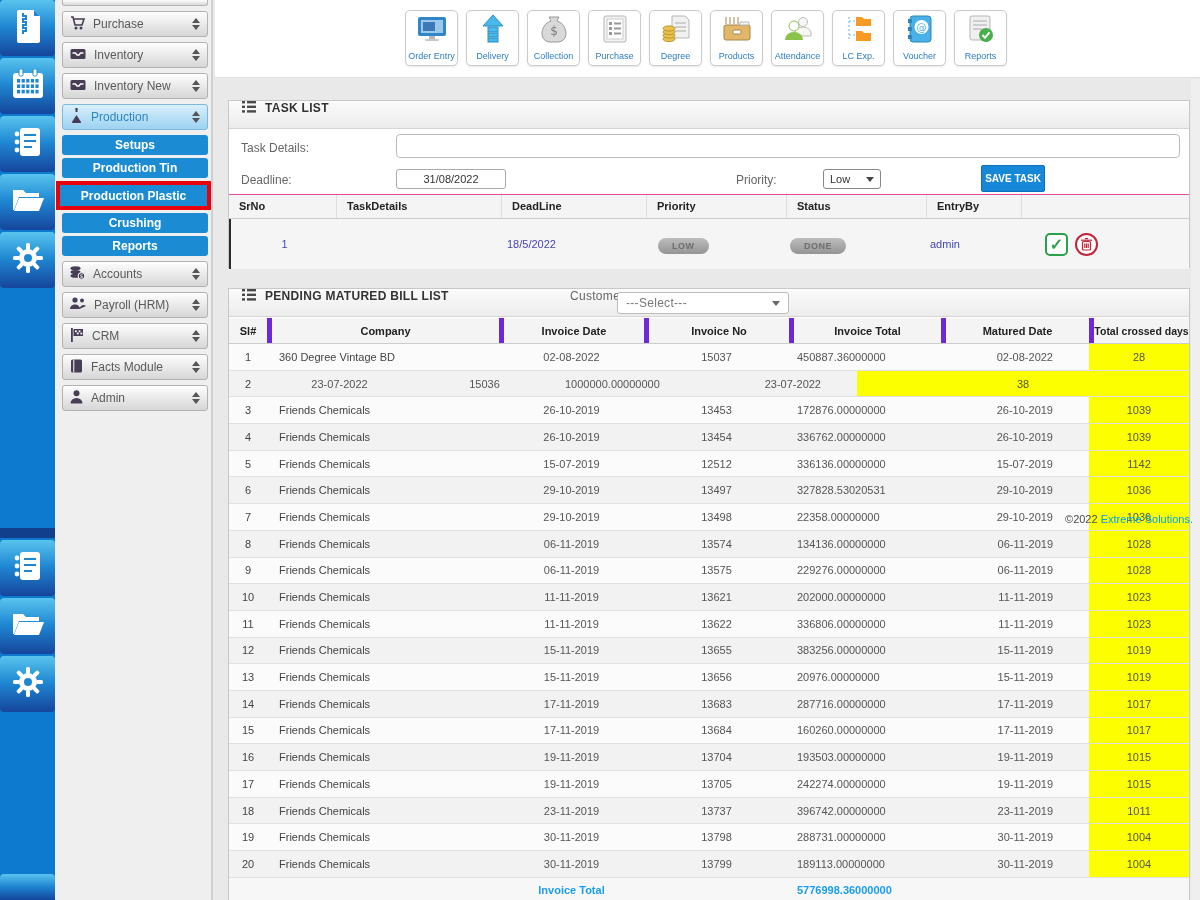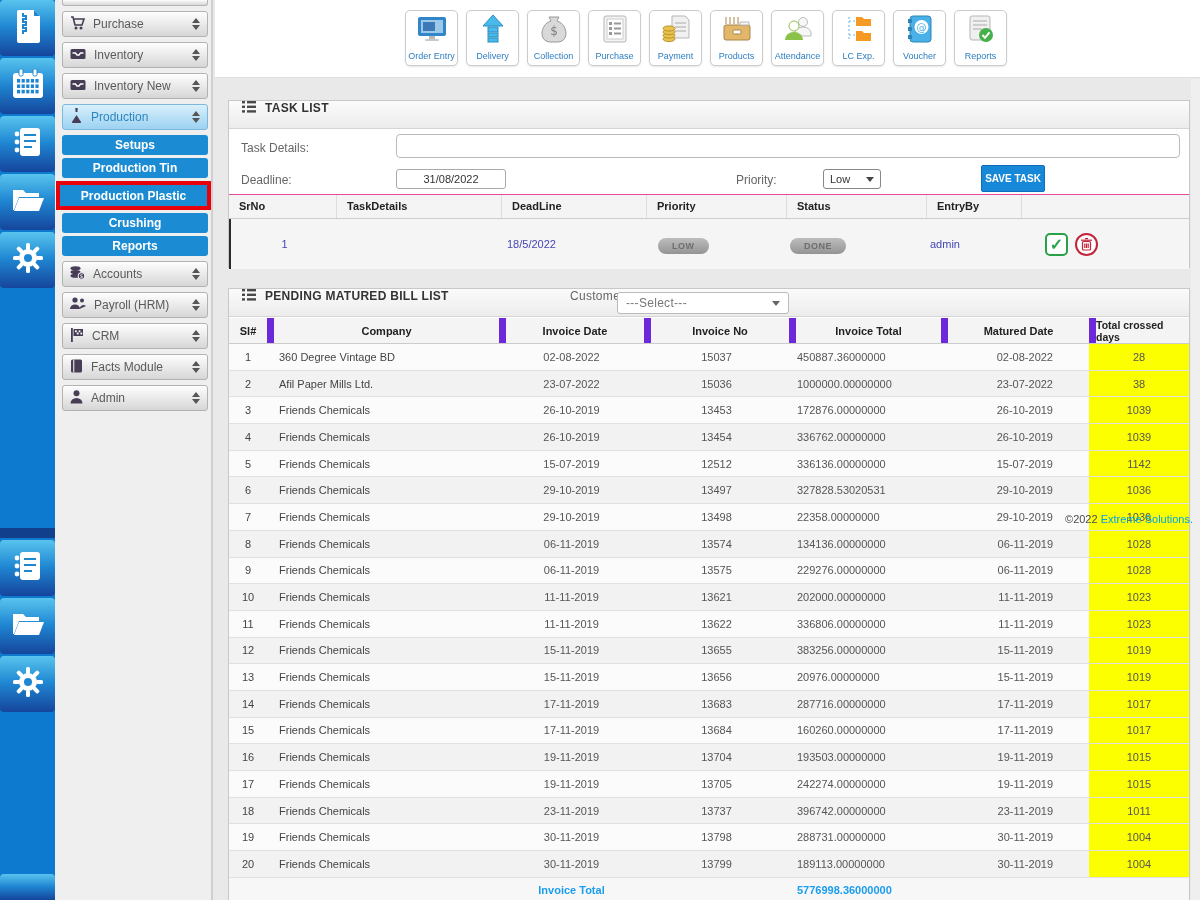--- a/index.html
+++ b/index.html
@@ -86,21 +86,21 @@
   #bill-panel { top:288px; height:612px; }
   #customer-label { position:absolute; left:341px; font-size:12px; color:#666; font-weight:normal; }
   #customer-select { position:absolute; left:388px; top:3px; width:172px; height:22px; background:#fff;
                      border:1px solid #bbb; border-radius:3px; display:flex; align-items:center;
                      padding:0 8px; font-size:12px; color:#777; font-weight:normal; cursor:pointer; }
   #customer-select .arr { margin-left:auto; width:0; height:0; border-left:4px solid transparent; border-right:4px solid transparent; border-top:5px solid #666; }
 
   .btable-head { position:absolute; left:0; top:29px; width:100%; height:26px; display:flex;
                  background:#f4f4f4; border-bottom:1px solid #ccc; }
   .btable-head .hc { font-size:11px; font-weight:bold; color:#222; display:flex; align-items:center;
-                     justify-content:center; border-left:7px solid #6d28d9; }
+                     justify-content:center; border-left:5px solid #6d28d9; }
   .btable-head .hc:first-child { border-left:none; }
   .btable-body { position:absolute; left:0; top:55px; width:100%; }
   .brow { display:flex; height:26.7px; border-bottom:1px solid #e0e0e0; font-size:11px; color:#555; }
   .brow.odd { background:#fbfbfb; } .brow.even { background:#f2f2f2; }
   .c0{width:38px}.c1{width:232px}.c2{width:145px}.c3{width:145px}.c4{width:152px}.c5{width:148px}.c6{flex:1}
   .brow .cell { display:flex; align-items:center; }
   .brow .c0 { justify-content:center; color:#444; }
   .brow .c1 { padding-left:12px; color:#444; }
   .brow .c2, .brow .c3 { justify-content:center; }
   .brow .c4 { padding-left:8px; }
@@ -439,21 +439,21 @@
                 <line x1="13" y1="16" x2="24" y2="16"></line>
               </g>
               <g fill="#e8c24a" stroke="#b8962f">
                 <ellipse cx="7" cy="24" rx="6" ry="2.6"></ellipse>
                 <ellipse cx="7" cy="20.5" rx="6" ry="2.6"></ellipse>
                 <ellipse cx="7" cy="17" rx="6" ry="2.6"></ellipse>
                 <ellipse cx="7" cy="13.5" rx="6" ry="2.6"></ellipse>
               </g>
             </svg>
           </div>
-          <div class="tb-lbl">Payment</div>
+          <div class="tb-lbl">Degree</div>
         </div>
         <div class="tb-btn">
           <div class="tb-ico">
             <svg width="30" height="26" viewBox="0 0 30 26">
               <rect x="2" y="9" width="26" height="15" rx="2" fill="#e3b76a" stroke="#a8854a"></rect>
               <g stroke="#a8854a">
                 <line x1="4" y1="8" x2="4" y2="1"></line>
                 <line x1="8" y1="8" x2="8" y2="1"></line>
                 <line x1="12" y1="8" x2="12" y2="1"></line>
                 <line x1="16" y1="8" x2="16" y2="1"></line>
@@ -620,21 +620,20 @@
           <div class="cell c0">1</div>
           <div class="cell c1">360 Degree Vintage BD</div>
           <div class="cell c2">02-08-2022</div>
           <div class="cell c3">15037</div>
           <div class="cell c4">450887.36000000</div>
           <div class="cell c5">02-08-2022</div>
           <div class="cell c6">28</div>
         </div>
         <div class="brow even">
           <div class="cell c0">2</div>
-          <div class="cell c1">Afil Paper Mills Ltd.</div>
           <div class="cell c2">23-07-2022</div>
           <div class="cell c3">15036</div>
           <div class="cell c4">1000000.00000000</div>
           <div class="cell c5">23-07-2022</div>
           <div class="cell c6">38</div>
         </div>
         <div class="brow odd">
           <div class="cell c0">3</div>
           <div class="cell c1">Friends Chemicals</div>
           <div class="cell c2">26-10-2019</div>

